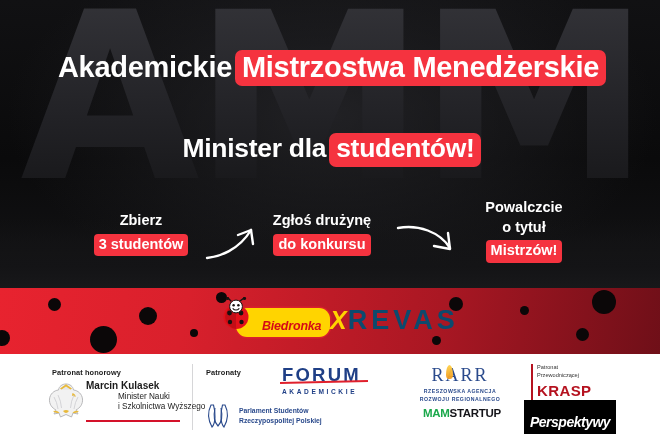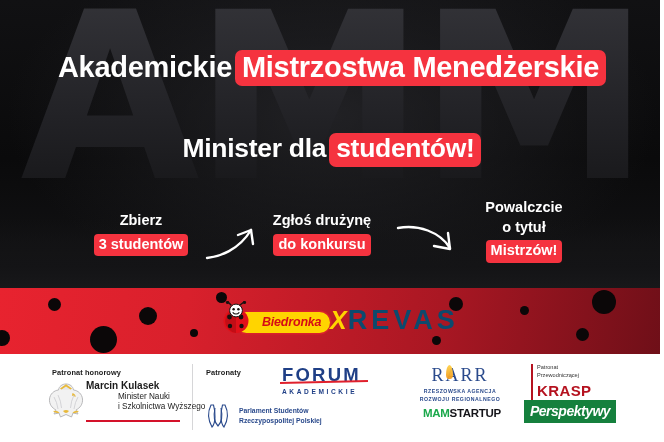--- a/index.html
+++ b/index.html
@@ -73,21 +73,21 @@
     background:linear-gradient(100deg,#e8232f 0%,#d9202c 28%,#a91723 66%,#6e0f18 100%);
   }
   .dot{position:absolute;border-radius:50%;background:#0b0708;}
 
   .biedronka{
     position:absolute;left:236px;top:308px;
     display:flex;align-items:center;height:28px;
   }
   .bie-pill{
     position:relative;height:21px;background:#ffd400;border-radius:11px;
-    display:flex;align-items:center;padding:0 9px 0 26px;
+    display:flex;align-items:center;padding:8px 9px 0 26px;
     box-shadow:0 0 0 1.5px #d9202c;
   }
   .bie-pill span{
     font-size:12.5px;font-weight:800;color:#d60b16;font-style:italic;letter-spacing:-.2px;
   }
   .ladybug{position:absolute;left:-14px;top:-11px;}
 
   .xrevas{
     position:absolute;left:330px;top:305px;
     display:flex;align-items:center;
@@ -141,21 +141,21 @@
   .carp .csq{position:relative;margin-left:6px;width:24px;height:24px;}
   .carp .sq1{position:absolute;left:4px;top:0;width:20px;height:16px;background:#2b3f8f;}
   .carp .sq2{position:absolute;left:0;top:13px;width:10px;height:10px;border:1.6px solid #d8a33a;}
 
   
   .mam{position:absolute;left:423px;top:53px;font-size:11.5px;font-weight:800;letter-spacing:-.3px;}
   .mam .g{color:#1aa84a;}
   .mam .b{color:#15151a;}
 
   
-  .persp{position:absolute;left:524px;top:46px;background:#15803d;padding:2px 6px 3px 6px;}
+  .persp{position:absolute;left:524px;top:46px;background:#000000;padding:13px 6px 3px 6px;}
   .persp span{font-size:14px;font-weight:800;color:#fff;font-style:italic;letter-spacing:-.5px;}
 </style>
 </head>
 <body>
 
 <div id="poster">
 
   <div class="hero">
     <div class="hero-bg"></div>
     <div class="amm-watermark">AMM</div>

